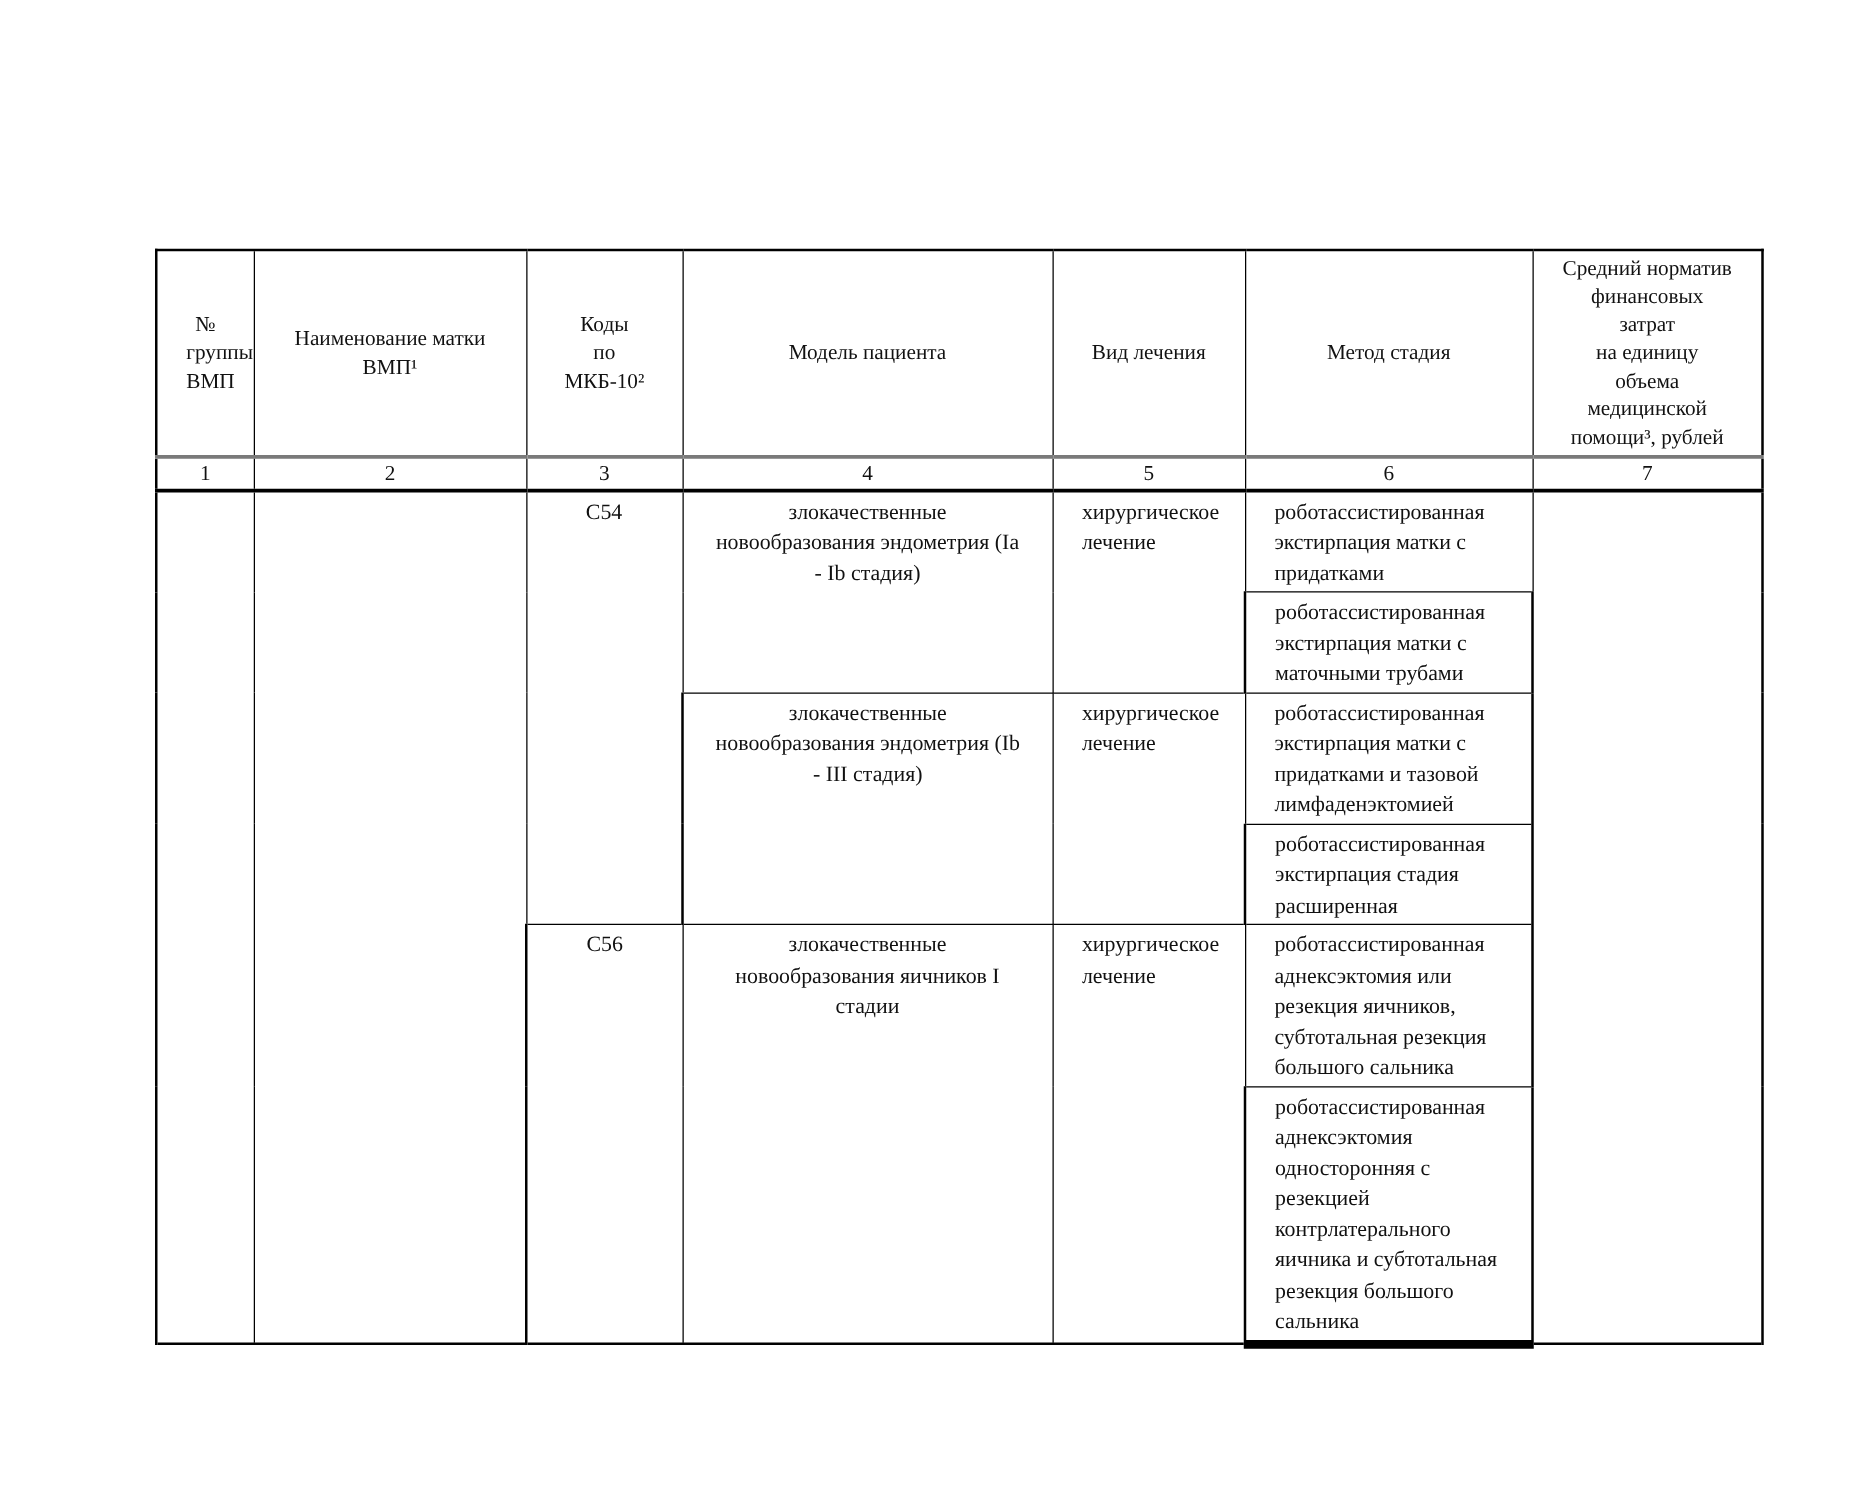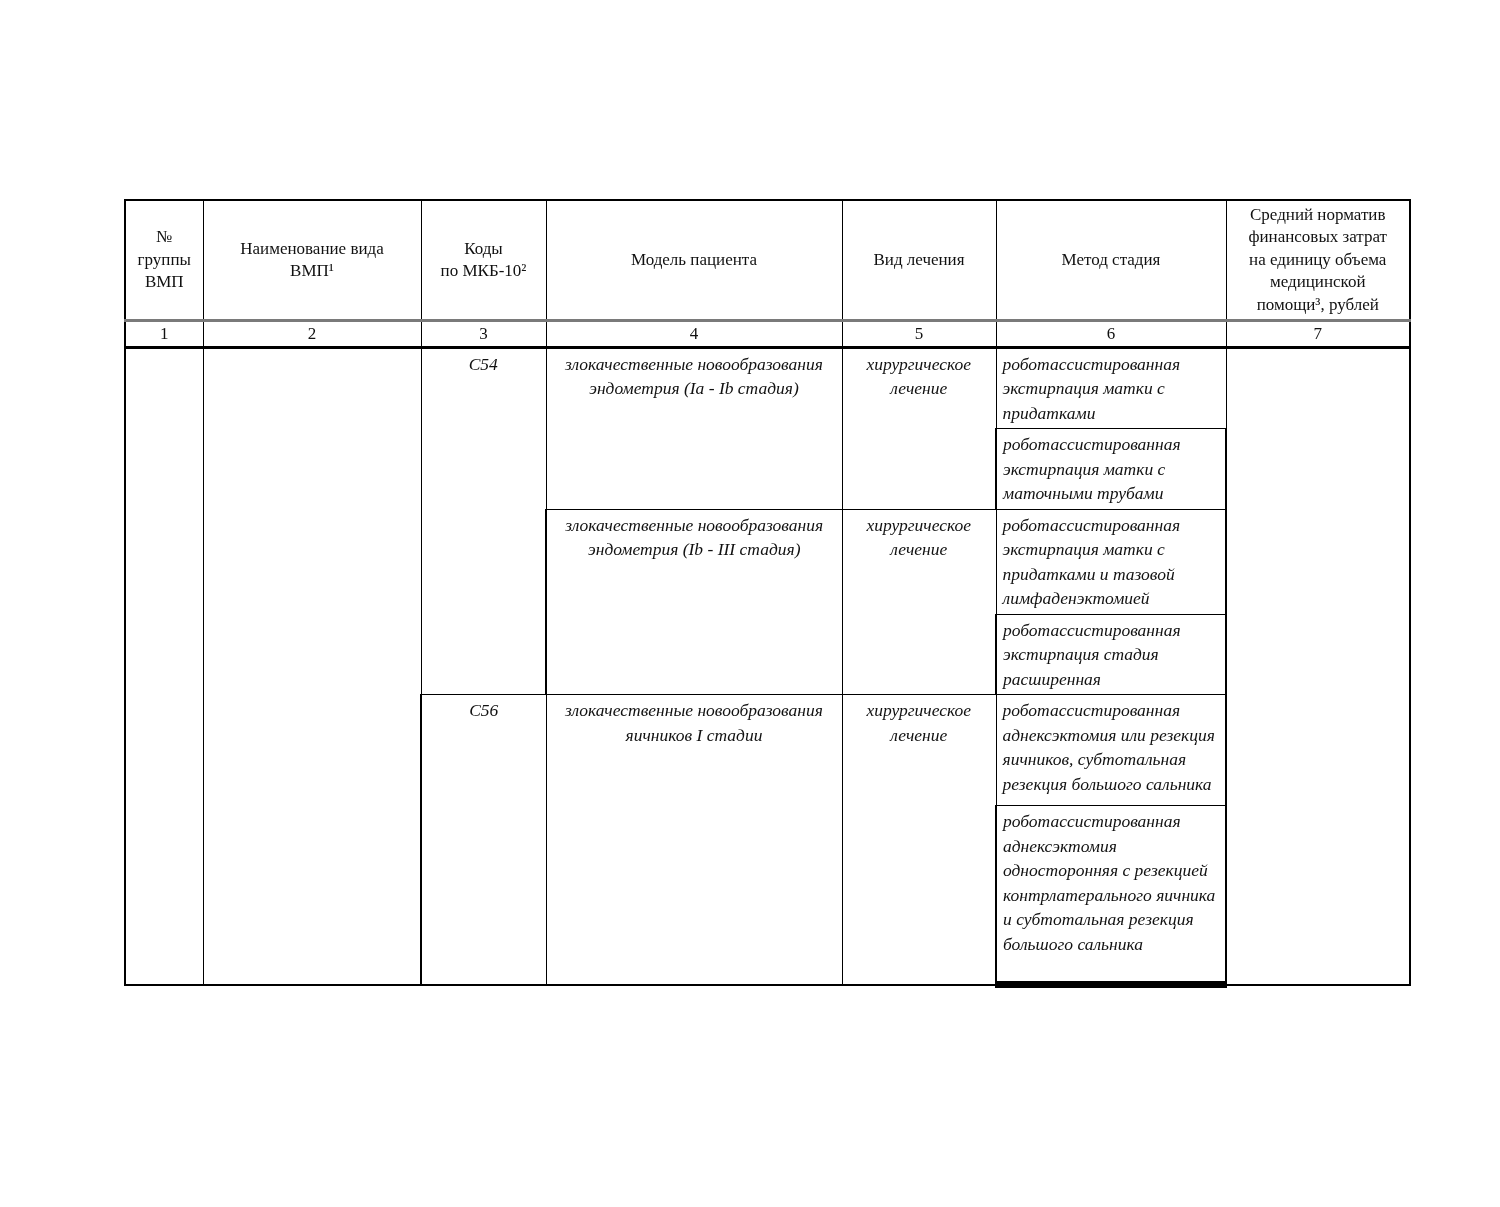--- a/index.html
+++ b/index.html
@@ -16,21 +16,21 @@
     position: absolute;
     left: 124px; top: 199px;
     width: 1285px;
     border-collapse: collapse;
     table-layout: fixed;
     font-size: 17.5px;
     line-height: 1.4;
   }
   table.vmp td, table.vmp th {
     border: 1px solid #000;
-    padding: 3px 6px;
+    padding: 3px 23px;
     font-weight: normal;
     overflow: hidden;
   }
   
   table.vmp { border: 2px solid #000; }
   table.vmp tr > *:first-child { border-left: 2px solid #000; }
   table.vmp tr > *:last-child  { border-right: 2px solid #000; }
   tr.hdr > th { border-top: 2px solid #000; }
   tr.hdr {
     height: 116px;
@@ -43,25 +43,25 @@
   }
   tr.nums { height: 26px; }
   tr.nums td {
     text-align: center;
     vertical-align: middle;
     border-top: 3px solid #7a7a7a;
     border-bottom: 3px solid #000;
     padding: 0 4px;
     font-size: 17px;
   }
-  tbody td { vertical-align: top; font-style: italic; }
+  tbody td { vertical-align: top; }
   tbody tr:last-child td { border-bottom: 7px solid #000000; }
   td.code   { text-align: center; padding-top: 5px; }
   td.model  { text-align: center;   padding: 4px 5px 4px 7px; }
-  td.kind   { text-align: center; padding: 4px 4px; }
+  td.kind   { text-align: left; padding: 4px 4px; }
   td.method { text-align: left;   padding: 4px 4px 4px 7px; }
   td.empty  { }
   .preline { white-space: pre-line; }
   tr.r1 { height: 73px; }
   tr.r2 { height: 67px; }
   tr.r3 { height: 100px; margin-top: 32px; }
   tr.r4 { height: 70px; }
   tr.r5 { height: 111px; }
   tr.r6 { height: 179px; }
 </style>
@@ -77,21 +77,21 @@
       <col style="width:296px">
       <col style="width:154px">
       <col style="width:230px">
       <col style="width:184px">
     </colgroup>
     <thead>
       <tr class="hdr">
         <th class="preline">№
 группы
 ВМП</th>
-        <th class="preline">Наименование вида
+        <th class="preline">Наименование матки
 ВМП¹</th>
         <th class="preline">Коды
 по МКБ-10²</th>
         <th>Модель пациента</th>
         <th>Вид лечения</th>
         <th>Метод стадия</th>
         <th class="preline">Средний норматив
 финансовых затрат
 на единицу объема
 медицинской

